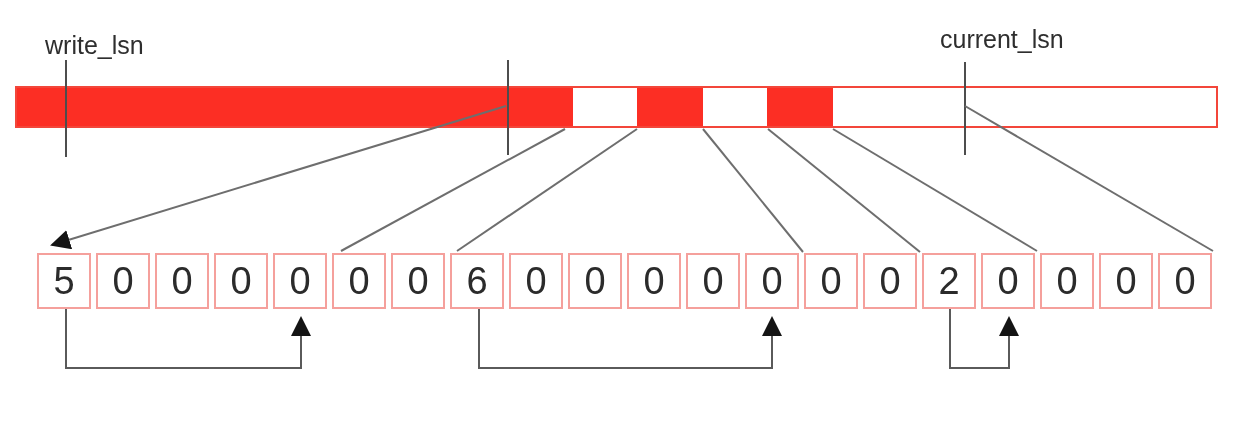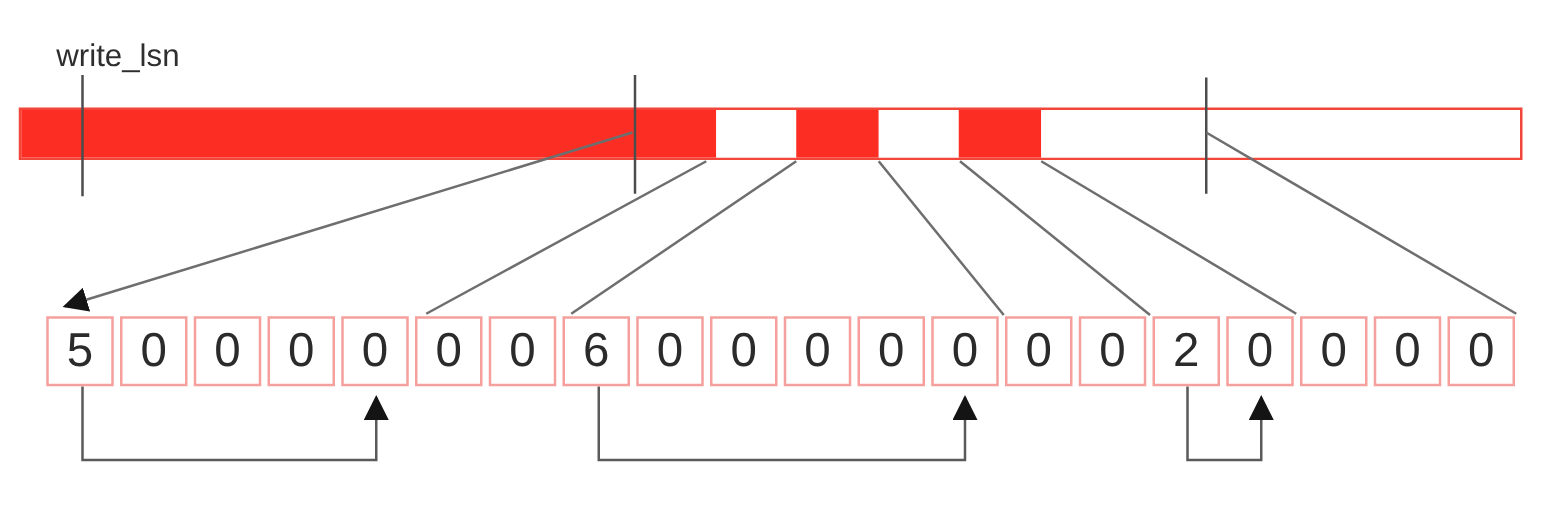--- a/index.html
+++ b/index.html
@@ -26,20 +26,21 @@
     display:flex;align-items:center;justify-content:center;
     font-size:38px;color:#2b2b2b;
   }
 </style>
 </head>
 <body>
 
 <div id="stage">
 
   <div class="lbl" style="left:45px;top:31px;">write_lsn</div>
+  <div class="lbl" style="left:940px;top:25px;">current_lsn</div>
 
   <div id="bar">
     <div class="seg filled" style="left:0px;width:556px;"></div>
     <div class="seg empty" style="left:556px;width:64px;"></div>
     <div class="seg filled" style="left:620px;width:66px;"></div>
     <div class="seg empty" style="left:686px;width:64px;"></div>
     <div class="seg filled" style="left:750px;width:66px;"></div>
     <div class="seg empty" style="left:816px;width:383px;"></div>
   </div>
 

